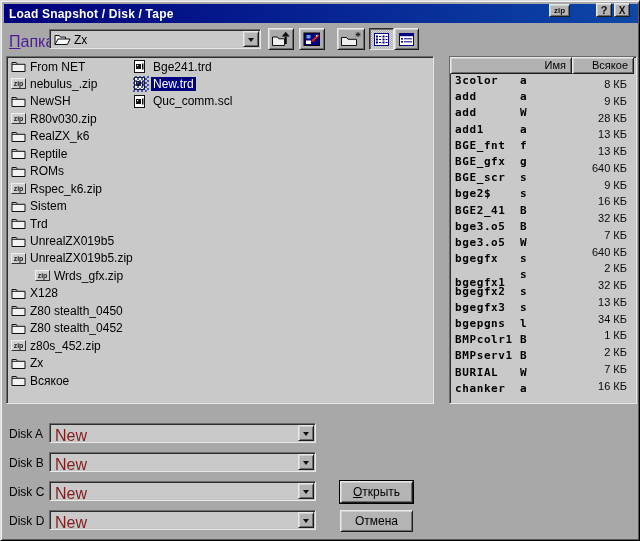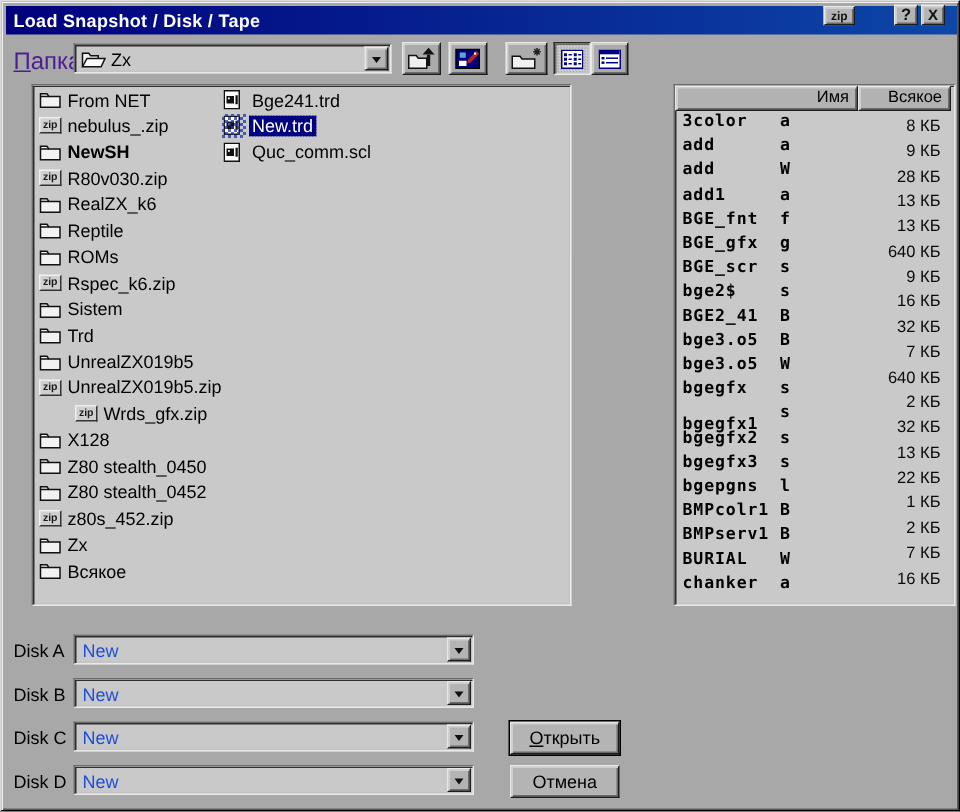--- a/index.html
+++ b/index.html
@@ -40,21 +40,21 @@
 
   .tbtn{position:absolute;top:27px;height:22px;background:#ababab;
         display:flex;align-items:center;justify-content:center;}
   .tbtn.pressed{border-color:#2e2e2e #e9e9e9 #e9e9e9 #2e2e2e;
         box-shadow:inset 1px 1px 0 #6b6b6b, inset -1px -1px 0 #c4c4c4;
         background:conic-gradient(#d8d8d8 25%,#b0b0b0 0 50%,#d8d8d8 0 75%,#b0b0b0 0);
         background-size:2px 2px;}
 
   
   .panel{position:absolute;top:55px;height:348px;background:#c9c9c9;overflow:hidden;}
-  #left-panel{left:20px;width:360px;}
+  #left-panel{left:5px;width:428px;}
   #right-panel{left:448px;width:188px;}
 
   .left-item{position:absolute;height:17px;display:flex;align-items:center;font-size:12px;color:#000;white-space:nowrap;}
   .left-item .iconw{position:relative;width:17px;height:14px;display:inline-flex;align-items:center;flex:none;}
   .left-item .lbl{padding:0 2px;line-height:14px;}
   .left-item .lbl.sel{background:#000080;color:#fff;outline:1px dotted #c9c9c9;outline-offset:0;}
   .iconw.selmark::after{content:"";position:absolute;inset:-1px 2px -1px -1px;
         background:conic-gradient(rgba(30,50,170,.75) 25%,transparent 0 50%,rgba(30,50,170,.75) 0 75%,transparent 0);
         background-size:4px 4px;}
 
@@ -68,21 +68,21 @@
   #hdr-size{left:122px;width:62px;text-align:right;}
 
   .rp-name{position:absolute;left:5px;height:14px;font:bold 11px "DejaVu Sans Mono",monospace;
            letter-spacing:.6px;color:#000;white-space:pre;}
   .rp-type{position:absolute;left:70px;height:14px;font:bold 11px "DejaVu Sans Mono",monospace;color:#000;}
   .rp-size{position:absolute;right:9px;width:70px;height:13px;font-size:11px;color:#0a0a0a;text-align:right;}
 
   
   .disk-label{position:absolute;left:8px;font-size:12px;color:#000;}
   .combo{position:absolute;left:48px;width:267px;height:20px;background:#c9c9c9;}
-  .combo .val{position:absolute;left:5px;top:3px;font-size:12px;color:#1d4ed8;}
+  .combo .val{position:absolute;left:5px;top:3px;font-size:16px;color:#7f1d1d;}
 
   .pushbtn{position:absolute;left:339px;width:73px;height:22px;background:#b4b4b4;
            font-size:12px;color:#000;text-align:center;line-height:20px;}
   .pushbtn.default{outline:1px solid #000;}
 
   svg{display:block;}
 </style>
 </head>
 <body>
 
@@ -187,21 +187,21 @@
           </svg>
         </span>
         <span class="lbl">From NET</span>
       </div>
       <div class="left-item" style="left: 4px; top: 18.45px;">
         <span class="iconw">
           <span class="zipicon">zip</span>
         </span>
         <span class="lbl">nebulus_.zip</span>
       </div>
-      <div class="left-item" style="left: 4px; top: 35.9px; font-weight: bold;">
+      <div class="left-item" style="left: 4px; top: 35.9px;">
         <span class="iconw">
           <svg width="15" height="13" viewBox="0 0 15 13">
             <path d="M1 11.5V2.5h4.3l1.3 1.8H14v7.2z" fill="#f2f2f2" stroke="#111"></path>
             <path d="M1 4.3h5.6" stroke="#111" fill="none"></path>
           </svg>
         </span>
         <span class="lbl">NewSH</span>
       </div>
       <div class="left-item" style="left: 4px; top: 53.35px;">
         <span class="iconw">
@@ -417,21 +417,21 @@
       <div class="rp-size" style="top: 88px;">13 КБ</div>
       <div class="rp-size" style="top: 104.75px;">640 КБ</div>
       <div class="rp-size" style="top: 121.5px;">9 КБ</div>
       <div class="rp-size" style="top: 138.25px;">16 КБ</div>
       <div class="rp-size" style="top: 155px;">32 КБ</div>
       <div class="rp-size" style="top: 171.75px;">7 КБ</div>
       <div class="rp-size" style="top: 188.5px;">640 КБ</div>
       <div class="rp-size" style="top: 205.25px;">2 КБ</div>
       <div class="rp-size" style="top: 222px;">32 КБ</div>
       <div class="rp-size" style="top: 238.75px;">13 КБ</div>
-      <div class="rp-size" style="top: 255.5px;">22 КБ</div>
+      <div class="rp-size" style="top: 255.5px;">34 КБ</div>
       <div class="rp-size" style="top: 272.25px;">1 КБ</div>
       <div class="rp-size" style="top: 289px;">2 КБ</div>
       <div class="rp-size" style="top: 305.75px;">7 КБ</div>
       <div class="rp-size" style="top: 322.5px;">16 КБ</div>
     </div>
 
   <div id="disk-area">
       <div class="disk-label" style="top: 426px;">Disk A</div>
       <div class="combo sunken" style="top: 422px;">
         <span class="val">New</span>

